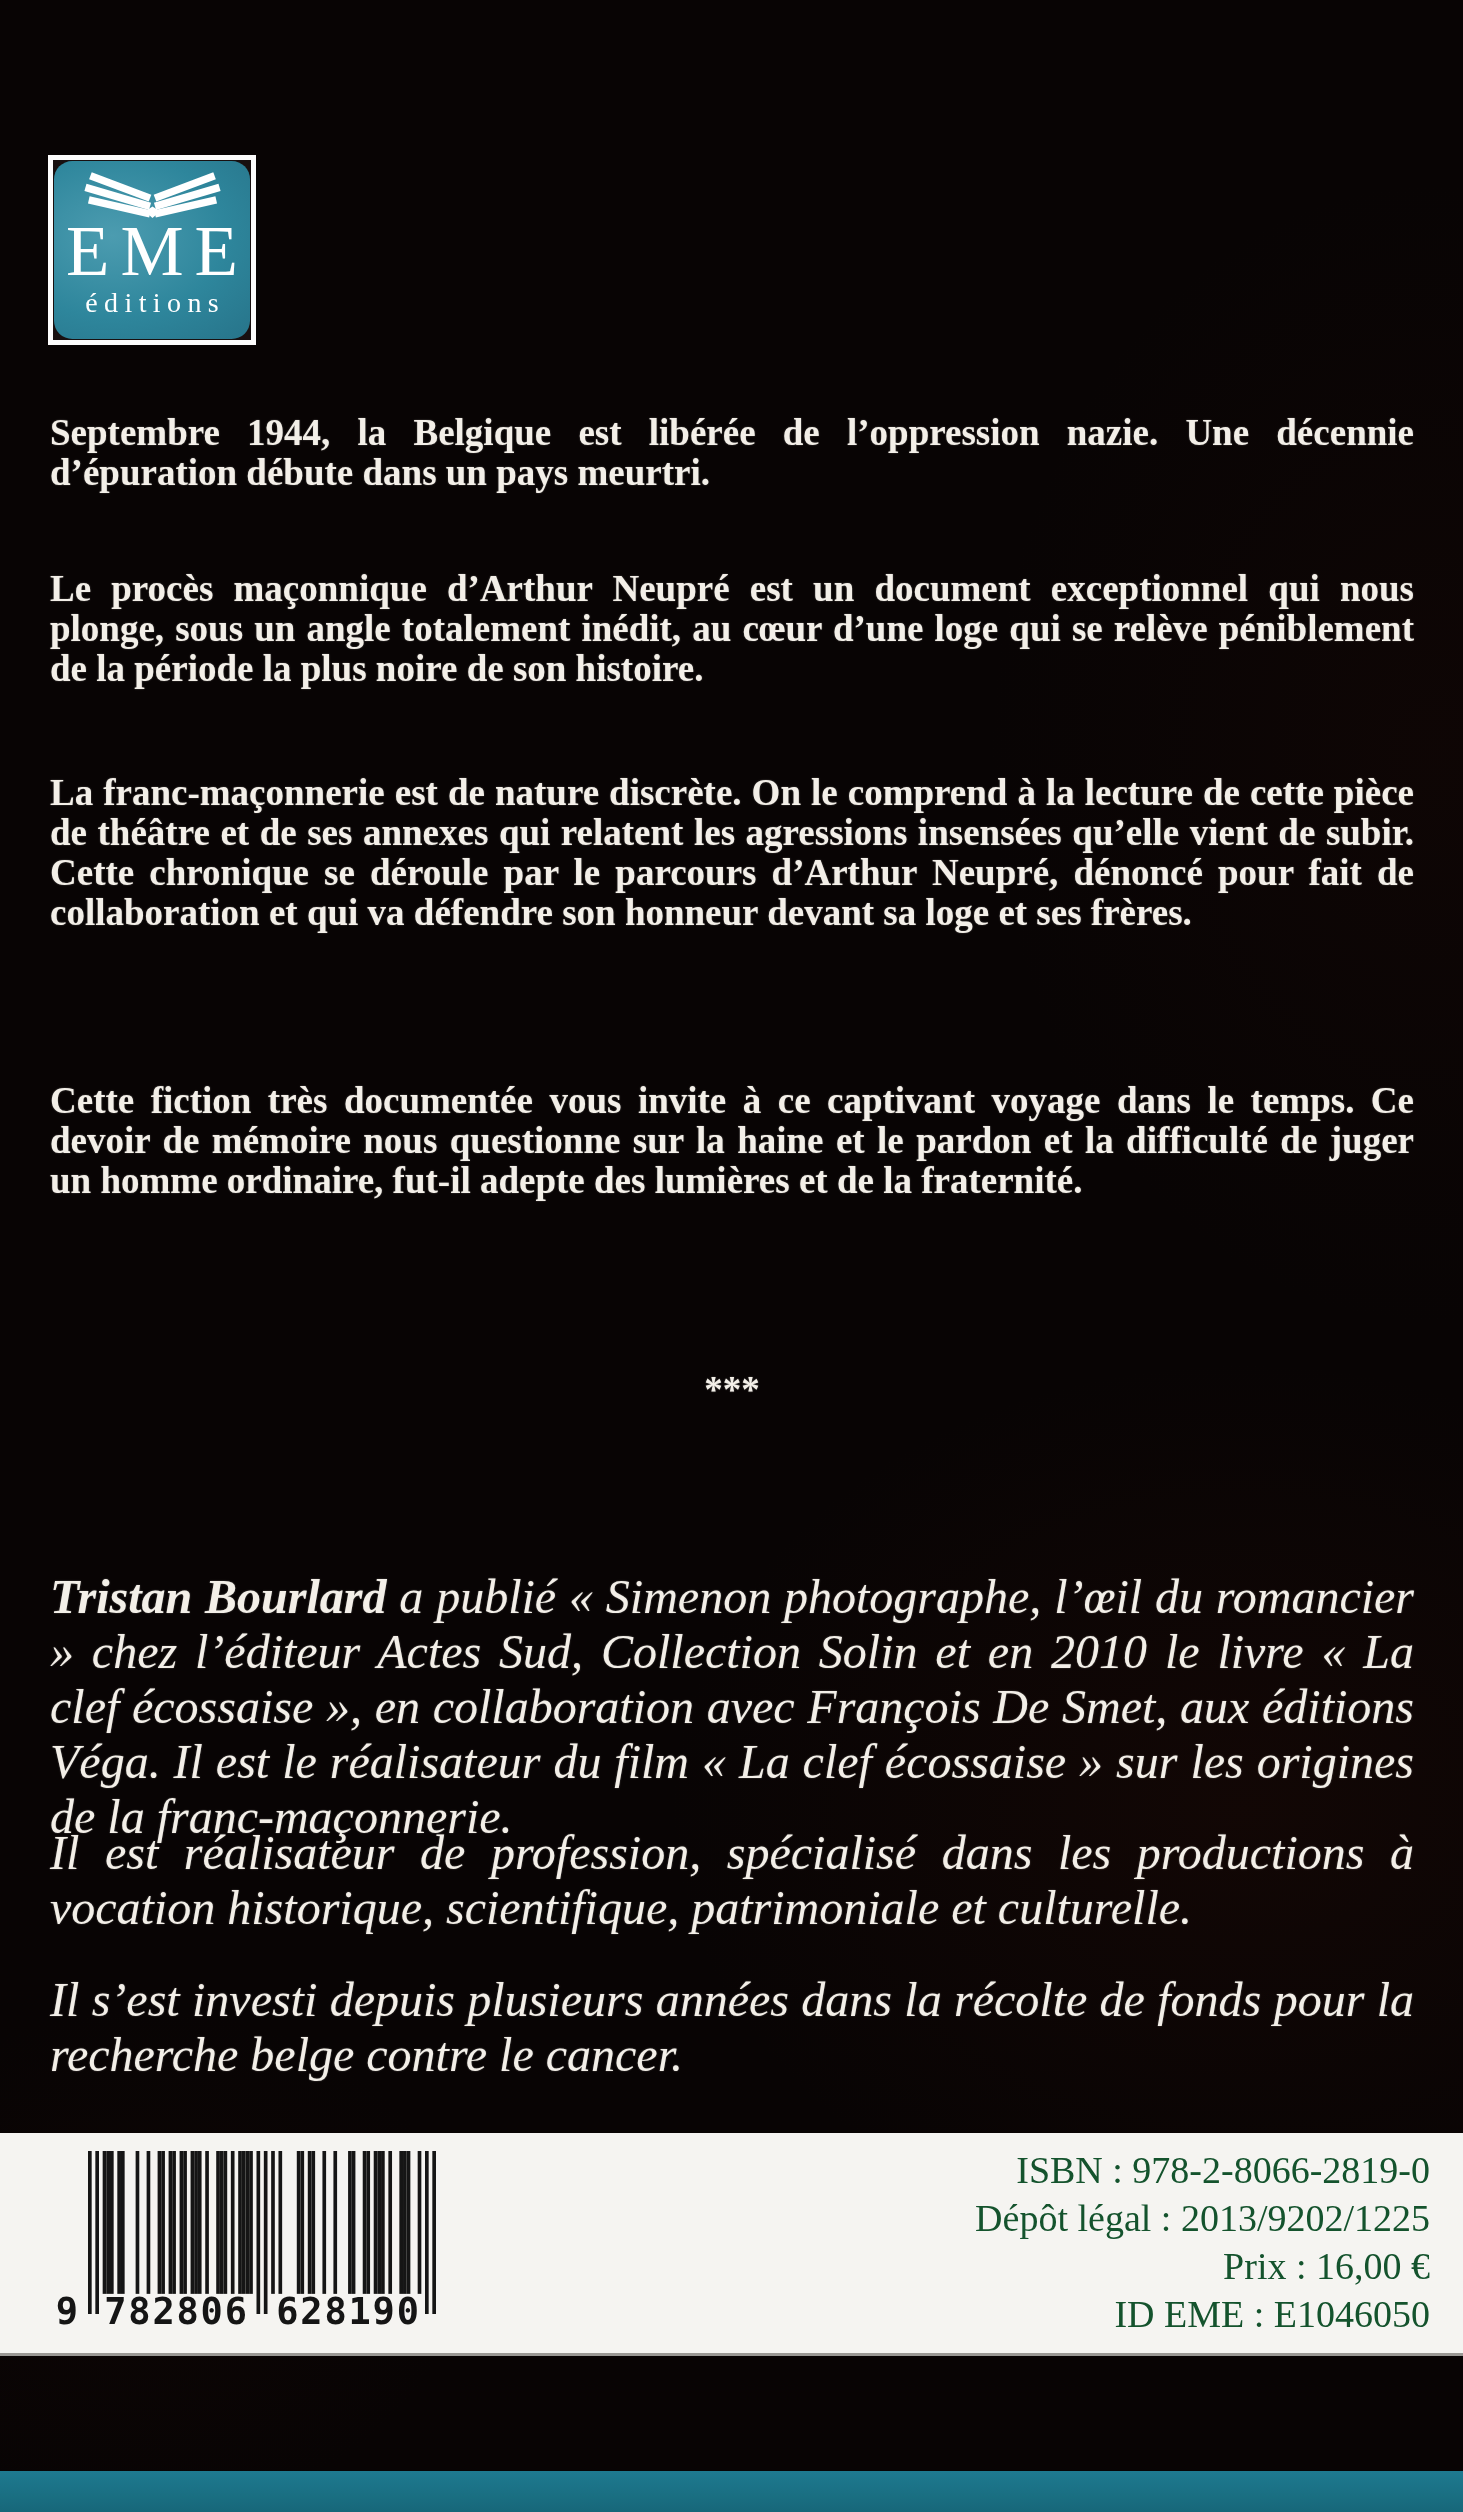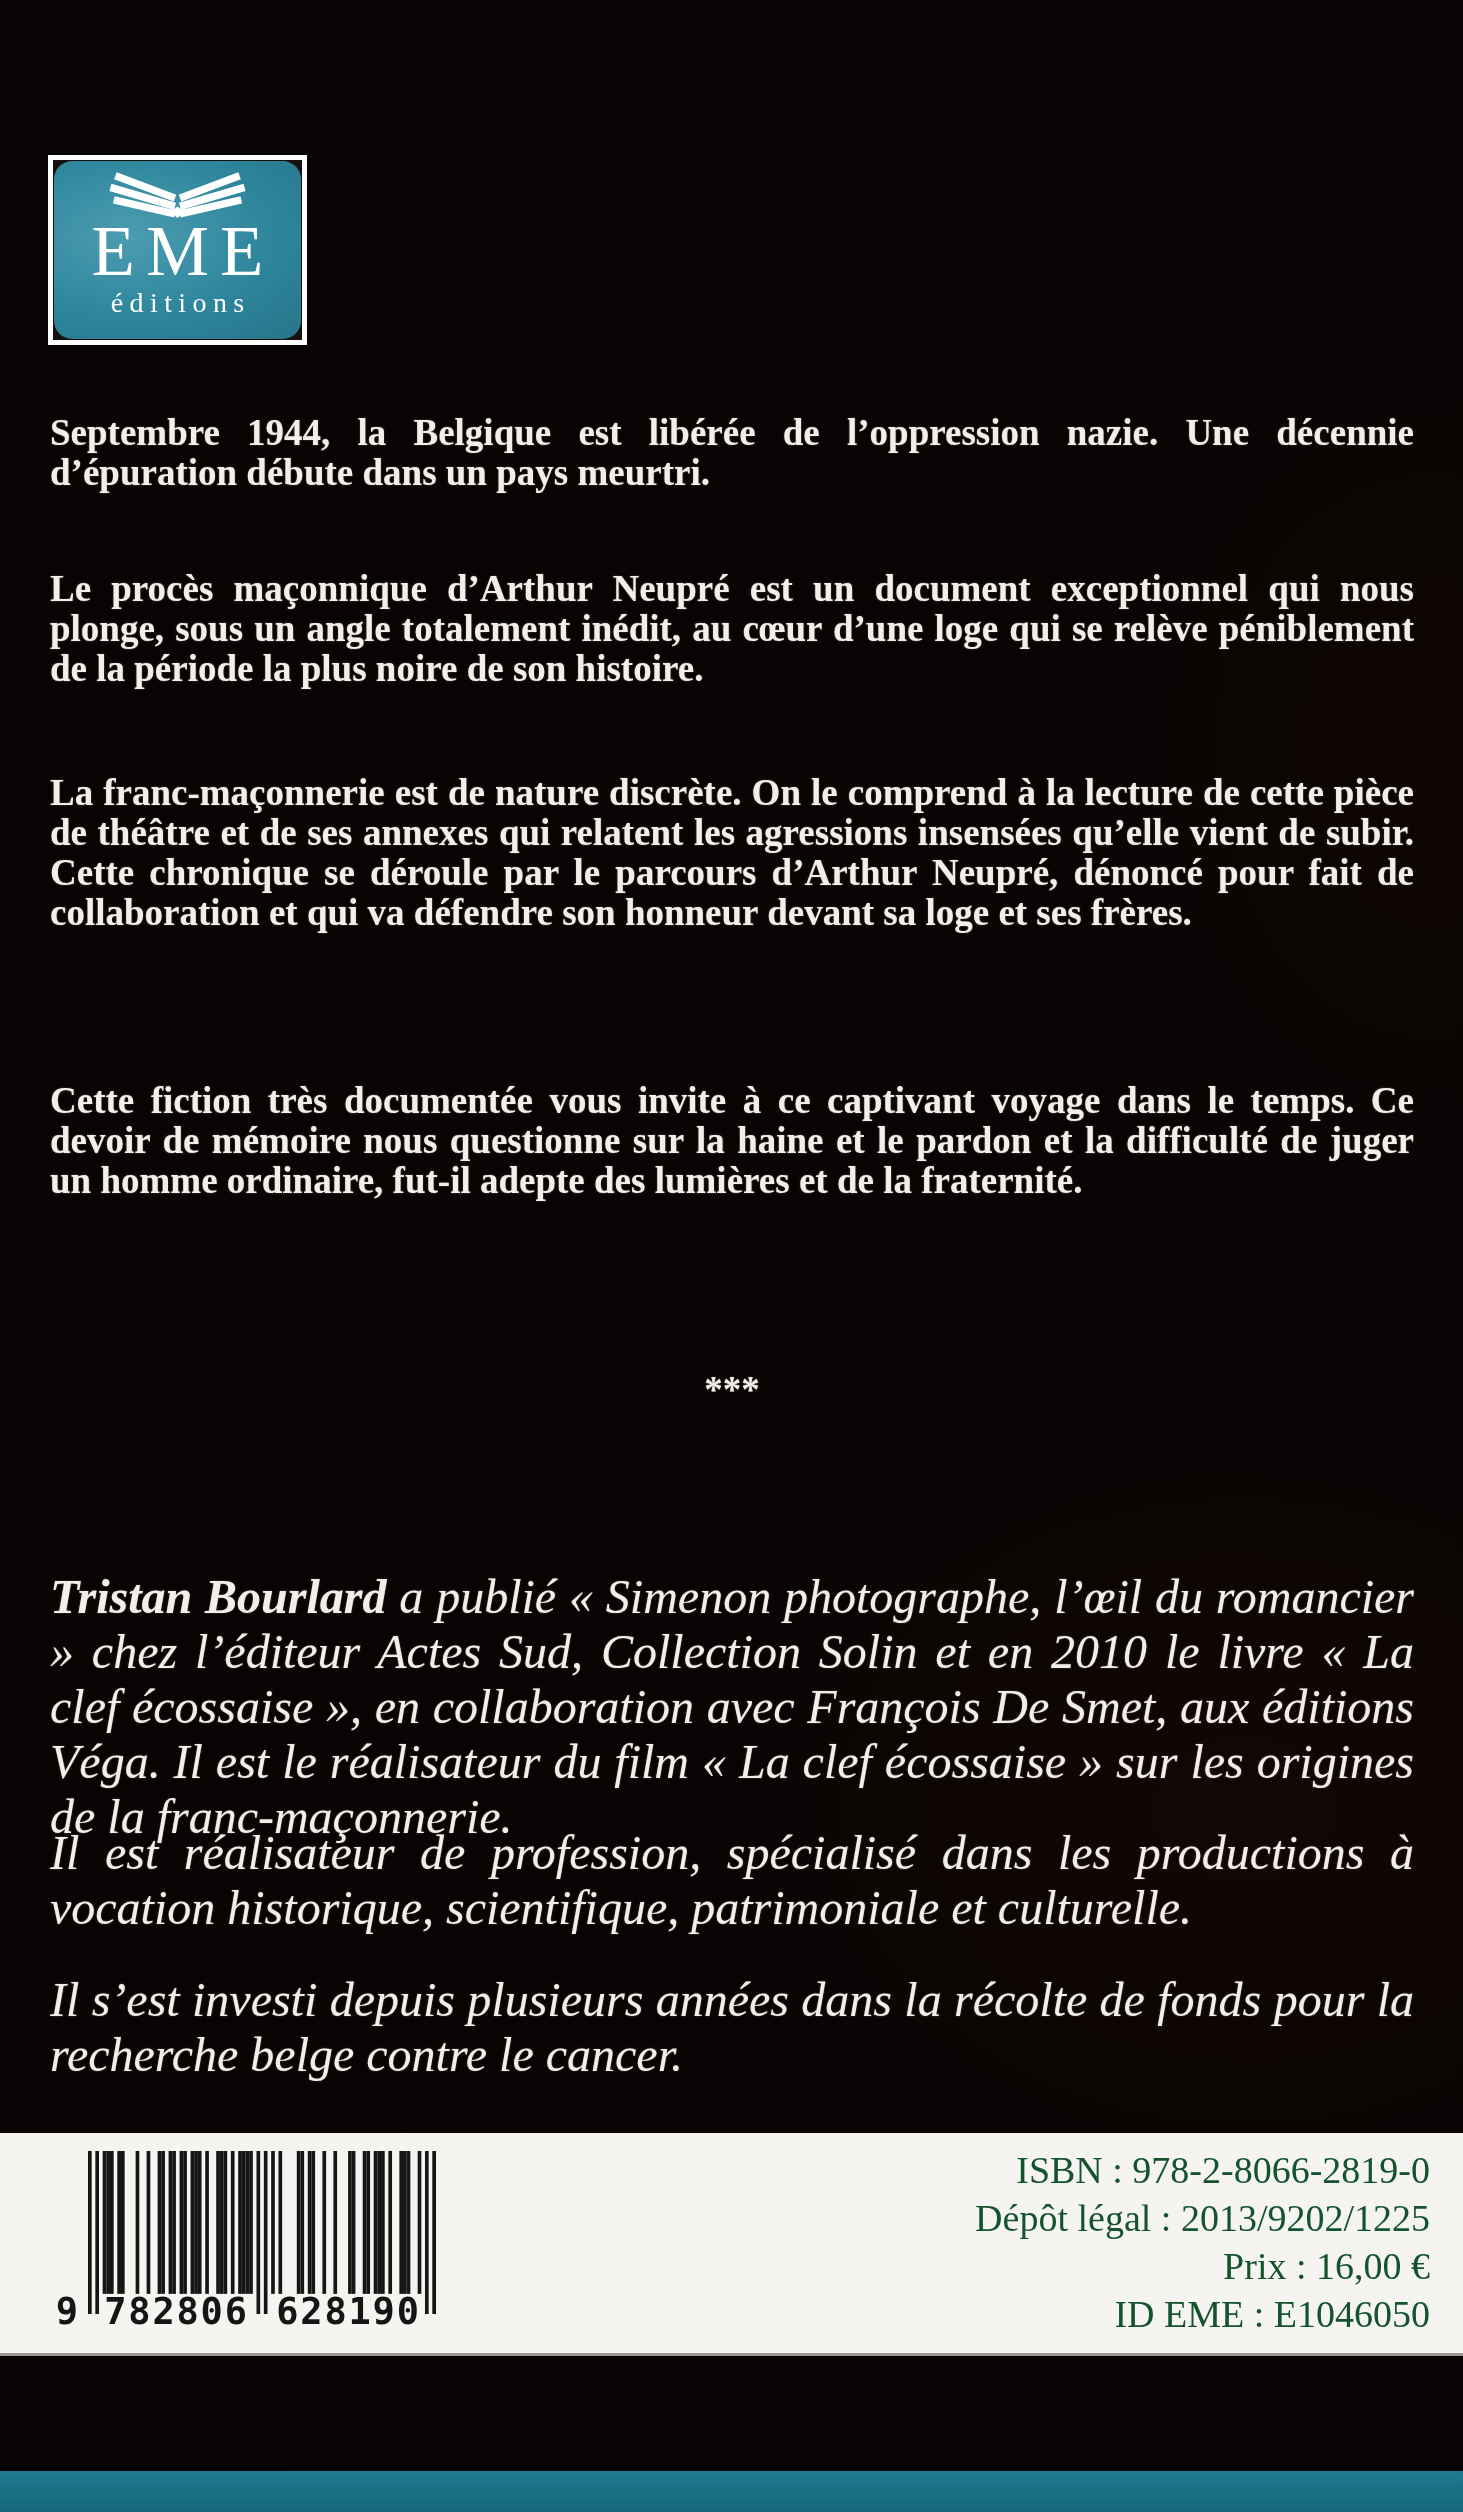--- a/index.html
+++ b/index.html
@@ -7,21 +7,21 @@
     position:relative;width:1463px;height:2512px;overflow:hidden;
     background:
       radial-gradient(823px 640px at 85% 72%, rgba(70,22,10,0.16), transparent 70%),
       radial-gradient(640px 823px at 98% 30%, rgba(60,18,10,0.12), transparent 70%),
       radial-gradient(457px 366px at 10% 90%, rgba(50,18,10,0.10), transparent 70%),
       #080404;
     font-family:"Liberation Serif","DejaVu Serif",serif;
   }
   
   .logo-frame{
-    position:absolute;left:48px;top:155px;width:259px;height:190px;
+    position:absolute;left:48px;top:155px;width:208px;height:190px;
     background:#fdfdfd;box-sizing:border-box;padding:4.6px;
   }
   .logo-inner{
     width:100%;height:100%;background:#181010;box-sizing:border-box;padding:1.8px;
   }
   .logo-teal{
     width:100%;height:100%;border-radius:18.3px;
     background:radial-gradient(120% 95% at 30% 42%, #4c9cb0 0%, #2e869c 48%, #246c82 100%);
     display:flex;flex-direction:column;align-items:center;justify-content:flex-start;
     color:#ffffff;

